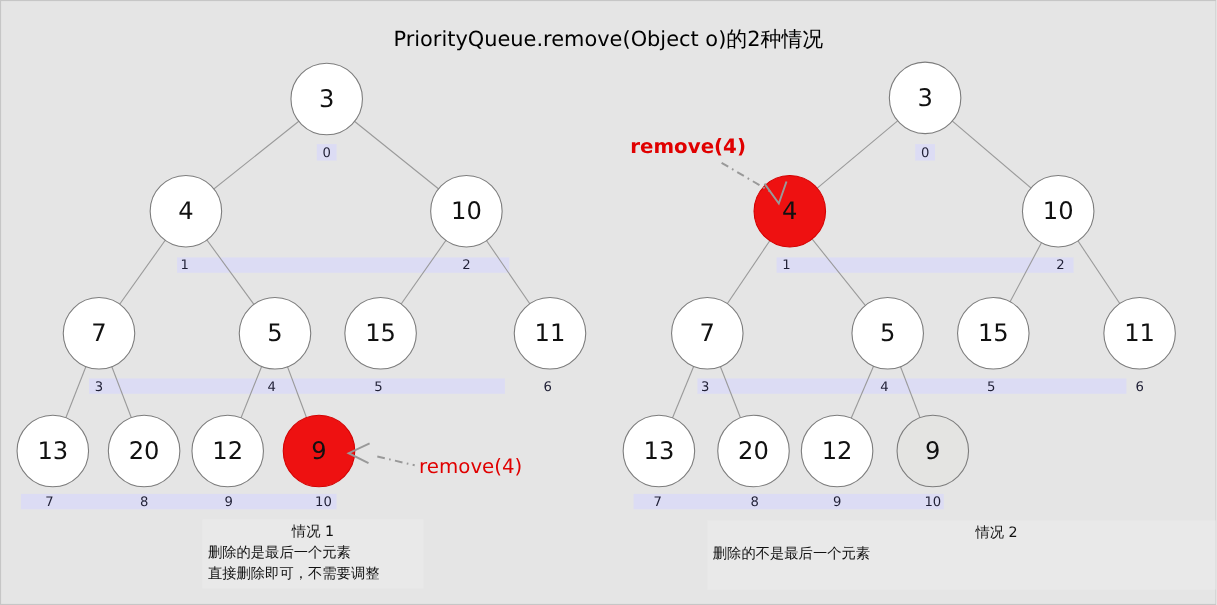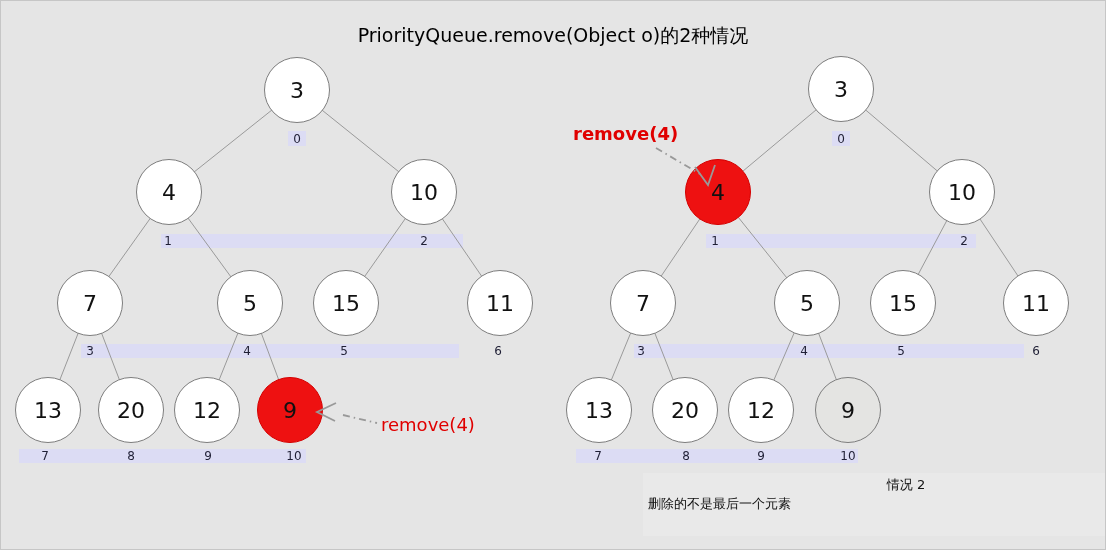--- a/index.html
+++ b/index.html
@@ -133,18 +133,23 @@
       <line x1="342" y1="414" x2="376" y2="422" stroke-dasharray="7 4 1.5 4"></line>
       <polyline points="335,402 316,411 334,420"></polyline>
       <line x1="655" y1="147" x2="699" y2="173" stroke-dasharray="7 4 1.5 4"></line>
       <polyline points="694,166 707,184 714,164"></polyline>
     </g>
   </svg>
 
   <div class="remove-label" style="left:380px; top:413px;">remove(4)</div>
   <div class="remove-label" style="left:572px; top:122px;font-weight:bold;">remove(4)</div>
 
+  <div class="caption" style="left:183px; top:471px; width:201px; height:61px;">
+    <div class="c1">情况 1</div>
+    <div class="c2">删除的是最后一个元素</div>
+    <div class="c3">直接删除即可，不需要调整</div>
+  </div>
   <div class="caption" style="left:642px; top:472px; width:526px; height:61px;">
     <div class="c1">情况 2</div>
     <div class="c2">删除的不是最后一个元素</div>
   </div>
 
 </div>
 
 </body></html>

